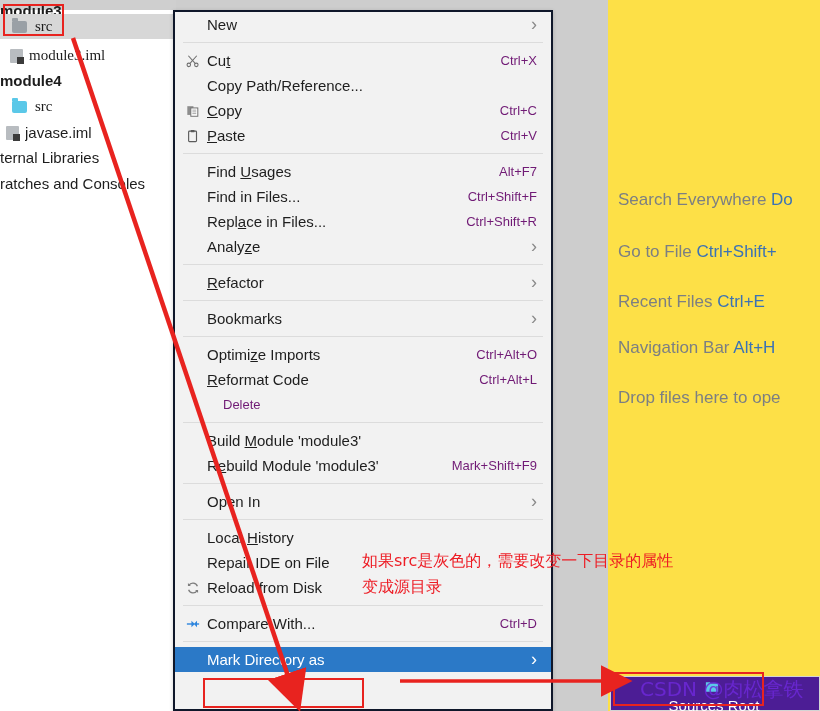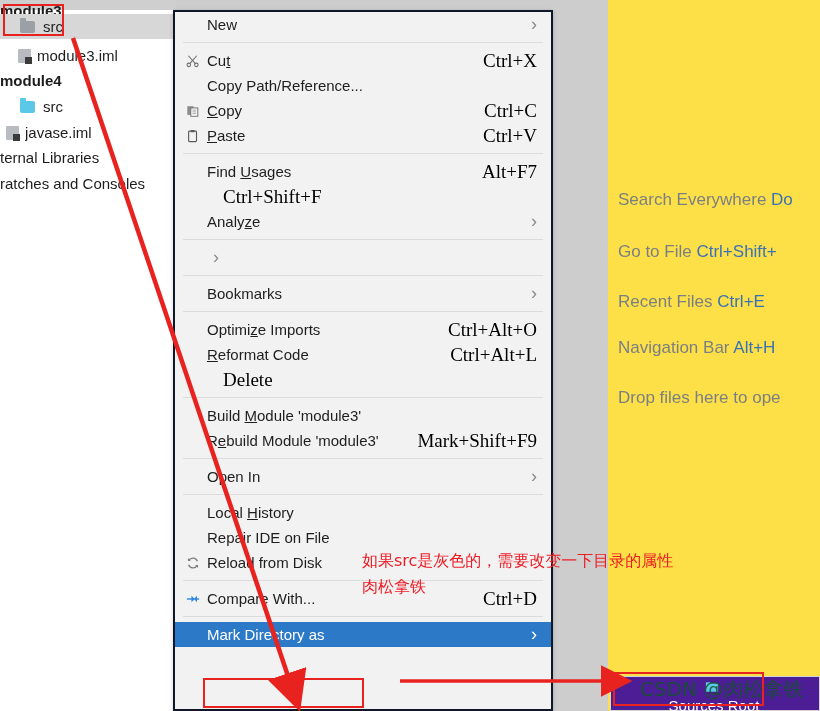--- a/index.html
+++ b/index.html
@@ -29,21 +29,21 @@
     height: 25px; line-height: 25px;
     display: flex; align-items: center;
     font-size: 15px; color: #1d1d1d;
     white-space: nowrap;
     padding-left: 0px;
   }
   .tree-row .lbl { overflow: hidden; }
   .tree-row.selected { background: #d7d7d7; }
   .tree-row.bold .lbl { font-weight: bold; }
   .indent-0 { padding-left: 0px; }
-  .indent-1 { padding-left: 12px; }
+  .indent-1 { padding-left: 4px; font-family: Liberation Serif, serif; }
 
   .ico { width: 16px; height: 16px; margin-right: 6px; flex: 0 0 auto; position: relative; }
   .ico.folder-gray, .ico.folder-blue {
     width: 15px; height: 12px; border-radius: 1px 2px 2px 2px;
   }
   .ico.folder-gray { background: #9aa0a6; }
   .ico.folder-blue { background: #5bc8e8; }
   .ico.folder-gray:before, .ico.folder-blue:before {
     content:""; position:absolute; left:0; top:-3px; width:6px; height:3px;
     background: inherit; border-radius: 1px 1px 0 0;
@@ -80,21 +80,21 @@
     position: relative;
     display: flex; align-items: center;
     height: 25px;
     padding: 0 14px 0 8px;
     font-size: 15px; color: #1e1e1e;
     white-space: nowrap;
     cursor: default;
   }
   .mi .mi-ico { width: 20px; flex: 0 0 20px; display:flex; align-items:center; justify-content:center; }
   .mi .mi-label { flex: 1 1 auto; padding-left: 4px; }
-  .mi .mi-accel { color: #000000; font-size: 19px; padding-left: 20px; font-family: Liberation Serif, serif; }
+  .mi .mi-accel { color: #701a75; font-size: 13px; padding-left: 20px; }
   .mi .mi-arrow { color: #8a8a8a; font-size: 14px; margin-left: 10px; }
   .mi.selected { background: #2b79c7; }
   .mi.selected .mi-label { color: #ffffff; }
   .mi.selected .mi-arrow { color: #ffffff; }
   .sep { height: 1px; background: #dcdcdc; margin: 5px 8px 5px 8px; }
   .u { text-decoration: underline; }
 
   
   .gi { position: relative; width: 14px; height: 14px; color:#6e6e6e; font-size:14px;
         display:flex; align-items:center; justify-content:center; }
@@ -119,21 +119,21 @@
   
   #submenu {
     position: absolute; left: 610px; top: 676px; width: 210px; height: 35px;
     background: #f2f2f2; border: 1px solid #d4d4d4; box-sizing:border-box;
     z-index: 30;
   }
   #submenu .mi { height: 28px; }
   #submenu .mi.selected { background: #4c1d95; flex-direction: column; }
   #watermark {
     position: absolute; left: 640px; top: 676px;
-    font-size: 20px; color: #14532d; opacity: .85;
+    font-size: 20px; color: #6d28d9; opacity: .85;
     font-family: "DejaVu Sans", sans-serif;
     z-index: 50; white-space: nowrap; pointer-events:none;
   }
 </style>
 </head>
 <body>
 
 <div class="root">
 
   <div id="project-panel">
@@ -242,34 +242,43 @@
         <span class="mi-ico">
           <span class="gi"></span>
         </span>
         <span class="mi-label">Find <span class="u">U</span>sages</span>
         <span class="mi-accel">Alt+F7</span>
       </div>
       <div class="mi">
         <span class="mi-ico">
           <span class="gi"></span>
         </span>
+        <span class="mi-label">Find in Files...</span>
         <span class="mi-accel">Ctrl+Shift+F</span>
       </div>
       <div class="mi">
         <span class="mi-ico">
           <span class="gi"></span>
         </span>
+        <span class="mi-label">Repl<span class="u">a</span>ce in Files...</span>
+        <span class="mi-accel">Ctrl+Shift+R</span>
+      </div>
+      <div class="mi">
+        <span class="mi-ico">
+          <span class="gi"></span>
+        </span>
         <span class="mi-label">Analy<span class="u">z</span>e</span>
         <span class="mi-arrow" style="font-size: 18px;">›</span>
       </div>
       <div class="sep"></div>
       <div class="mi">
         <span class="mi-ico">
           <span class="gi"></span>
         </span>
+        <span class="mi-label"><span class="u">R</span>efactor</span>
         <span class="mi-arrow" style="font-size: 18px;">›</span>
       </div>
       <div class="sep"></div>
       <div class="mi">
         <span class="mi-ico">
           <span class="gi"></span>
         </span>
         <span class="mi-label">Bookmarks</span>
         <span class="mi-arrow" style="font-size: 18px;">›</span>
       </div>
@@ -394,17 +403,17 @@
     </defs>
     <line x1="73" y1="38" x2="290" y2="682" stroke="#e8231f" stroke-width="4.5" marker-end="url(#ah)"></line>
     <line x1="400" y1="681" x2="608" y2="681" stroke="#e8231f" stroke-width="3.5" marker-end="url(#ah)"></line>
   </svg>
 
   <div class="redbox" id="redbox-src"></div>
   <div class="redbox" id="redbox-mark"></div>
   <div class="redbox" id="redbox-root"></div>
 
   <div id="annotation-text">如果src是灰色的，需要改变一下目录的属性
-肉松拿铁</div>
+变成源目录</div>
 
   <div id="watermark">CSDN @肉松拿铁</div>
 
 </div>
 
 </body></html>

